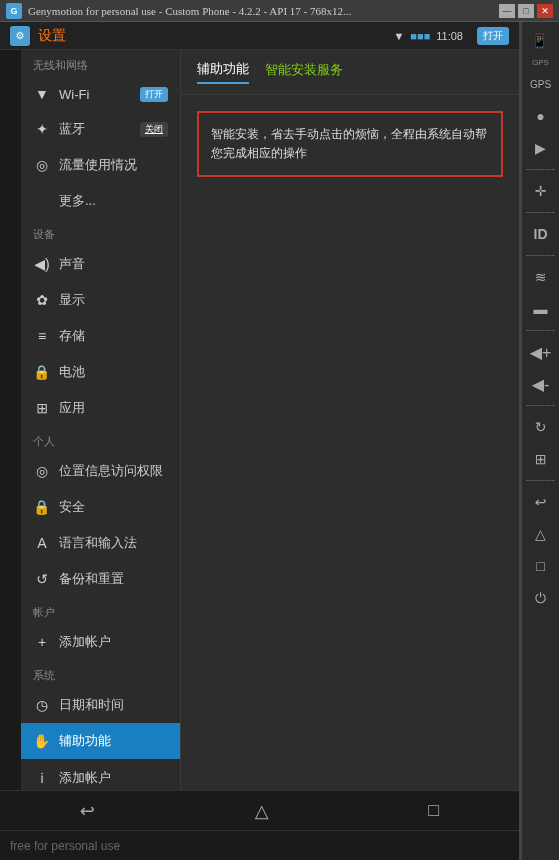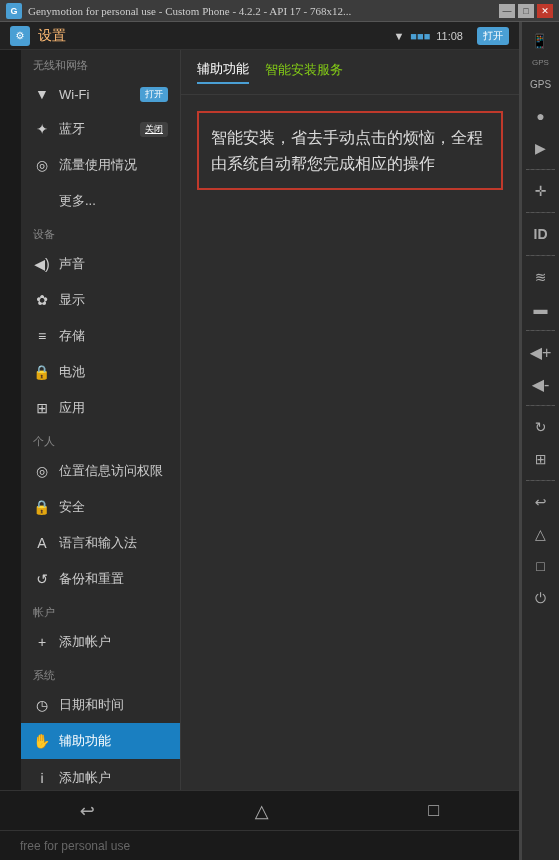--- a/index.html
+++ b/index.html
@@ -79,21 +79,21 @@
       display: flex; align-items: center; gap: 4px;
     }
     .settings-icon-bar {
       width: 20px; height: 20px;
       background: #4a9fd4;
       border-radius: 3px;
       display: flex; align-items: center; justify-content: center;
       font-size: 10px; color: white;
     }
     .settings-title {
-      color: #fdba74;
+      color: #f97316;
       font-size: 14px;
       margin-left: 4px;
       text-align: center;
     }
     .status-right {
       display: flex; align-items: center; gap: 6px;
     }
     .wifi-icon, .battery-icon, .time-text {
       color: #ccc; font-size: 11px;
     }
@@ -184,21 +184,21 @@
       border-bottom: 2px solid #4a9fd4;
     }
     .panel-content {
       flex: 1;
       padding: 16px;
     }
     .feature-box {
       border: 2px solid #c0392b;
       padding: 12px;
       color: #ddd;
-      font-size: 16px;
+      font-size: 12px;
       line-height: 1.6;
       margin-bottom: 12px;
     }
 
     
     .android-nav-bar {
       height: 40px;
       background: #1a1a1a;
       display: flex;
       align-items: center;
@@ -210,21 +210,21 @@
       font-size: 18px;
       cursor: pointer;
     }
 
     
     .watermark-bar {
       height: 30px;
       background: #1a1a1a;
       display: flex;
       align-items: center;
-      padding: 0 20px;
+      padding: 0 10px;
       border-top: 1px solid #333;
     }
     .watermark-text {
       color: #666;
       font-size: 12px;
     }
 
     
     .right-toolbar {
       width: 38px;

